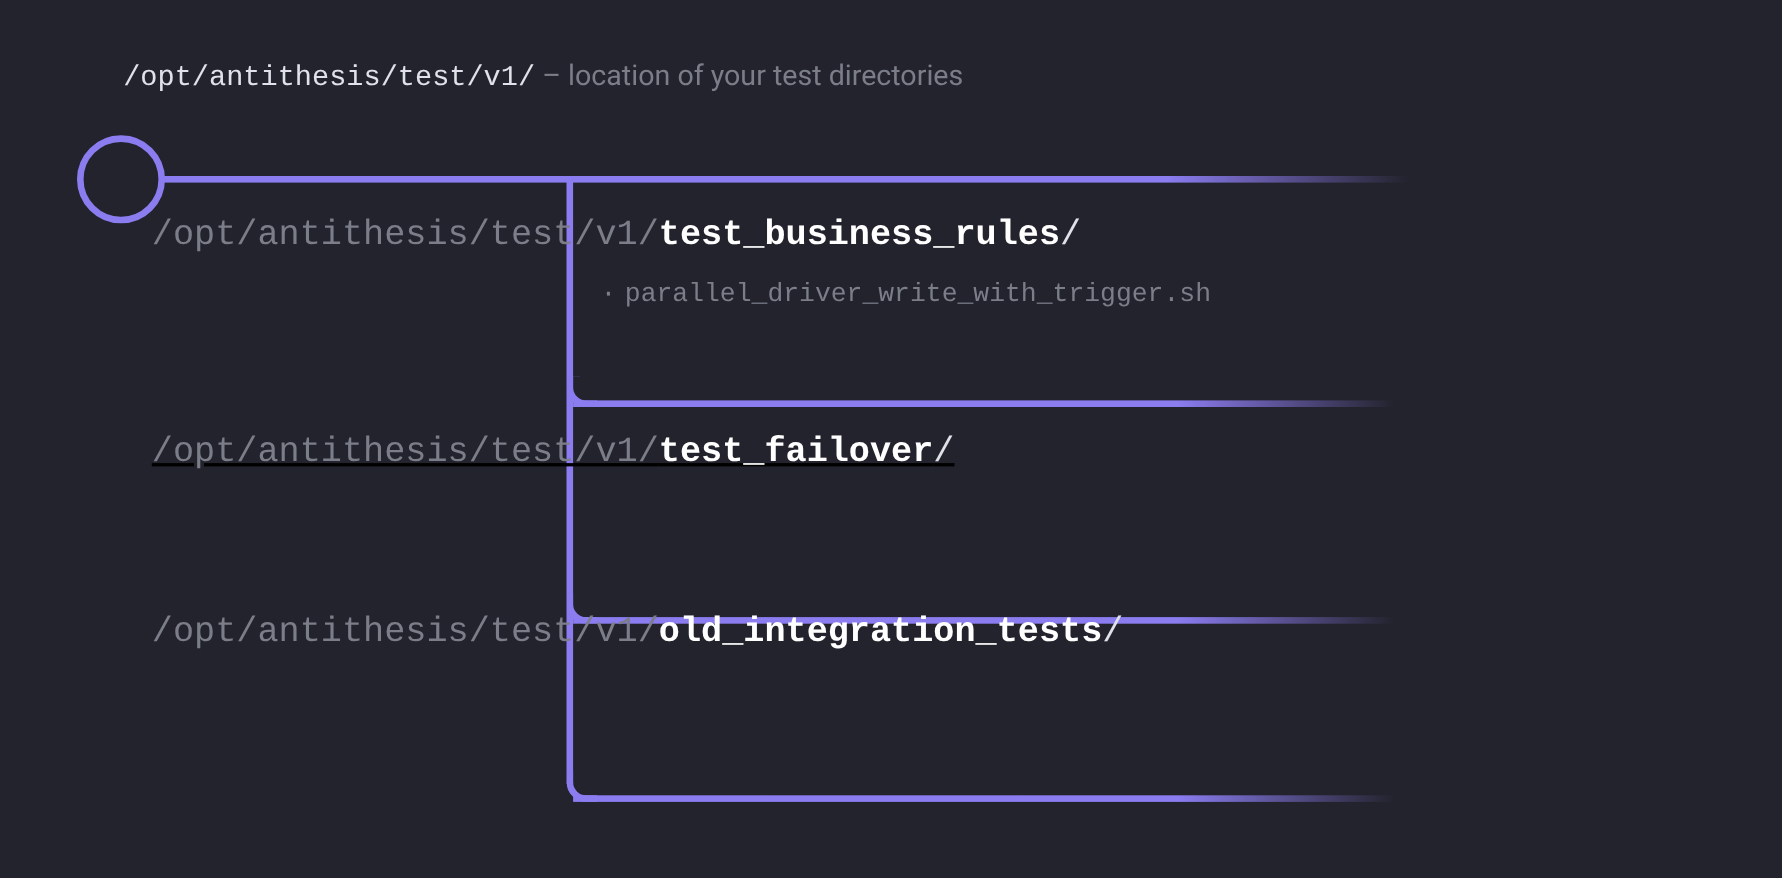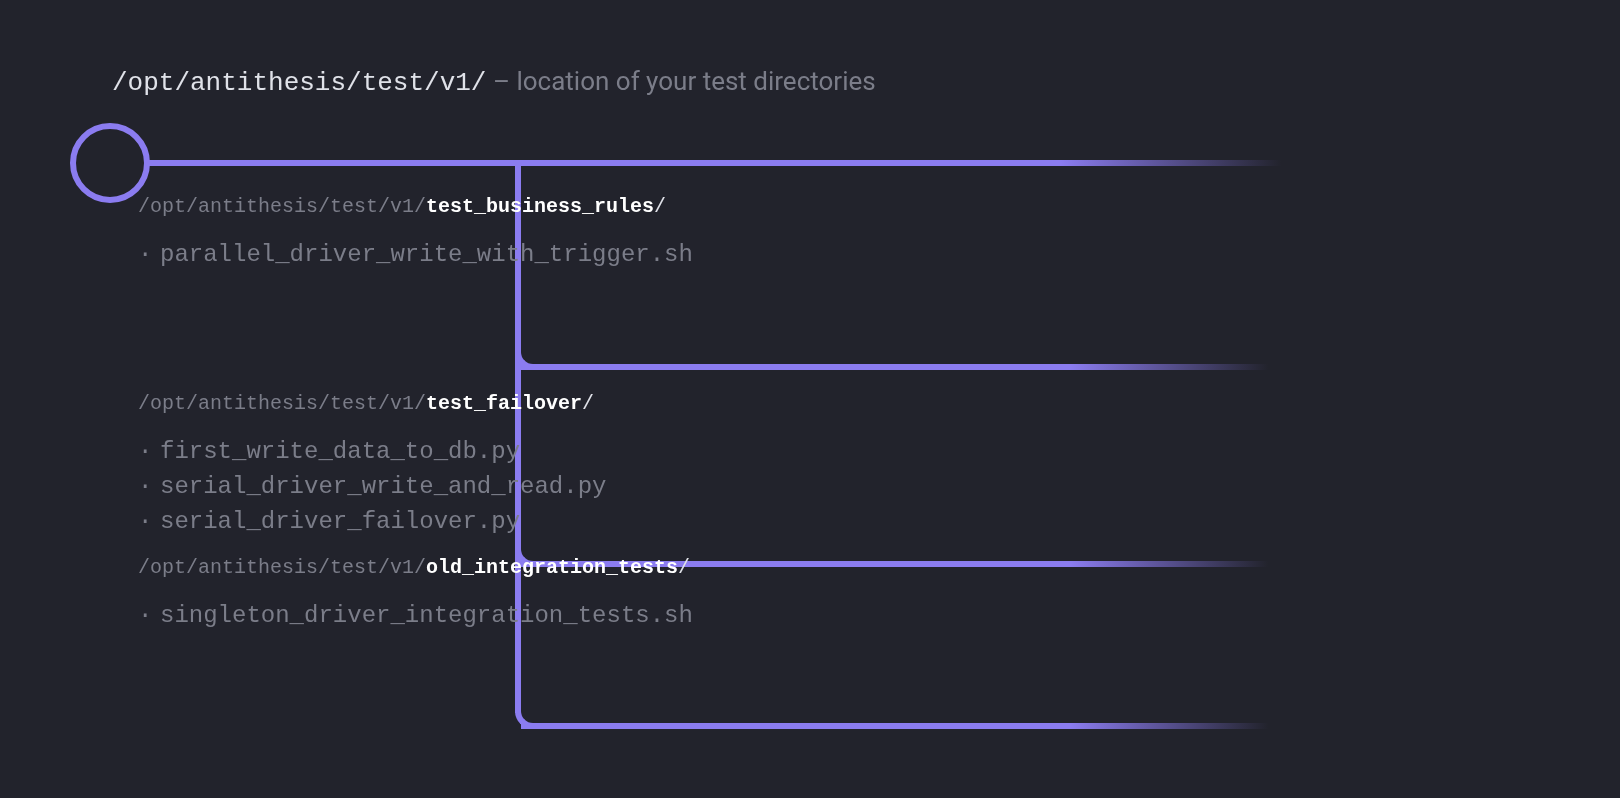--- a/index.html
+++ b/index.html
@@ -25,21 +25,20 @@
     height: 798px;
   }
   .header {
     position: absolute;
     left: 112px;
     top: 54px;
     font-family: var(--mono);
     font-size: 26px;
     color: var(--text-dim);
     white-space: nowrap;
-    margin-top: 12px;
   }
   .header .path {
     color: var(--text-light);
   }
   .header .desc {
     font-family: var(--sans);
     color: var(--text-dim);
     font-size: 26px;
   }
 
@@ -108,28 +107,29 @@
   }
 
   
   .dir-block {
     position: absolute;
     left: 138px;
     z-index: 3;
   }
   .dir-path {
     font-family: var(--mono);
-    font-size: 20px;
+    font-size: 32px;
     white-space: nowrap;
   }
   .dir-path .prefix { color: var(--text-dim); }
   .dir-path .name   { color: var(--text-bright); font-weight: 700; }
   .dir-path .slash  { color: var(--text-light); font-weight: 400; }
   .file-list {
     margin-top: 20px;
+    margin-left: 408px; 
   }
   .file-item {
     font-family: var(--mono);
     font-size: 24px;
     color: var(--text-dim);
     line-height: 1.45;
     white-space: nowrap;
   }
   .file-item .bullet {
     display: inline-block;
@@ -153,33 +153,27 @@
 
   <div id="branches">
       <div class="dir-block" style="top: 195px;">
         <div class="dir-path"><span class="prefix">/opt/antithesis/test/v1/</span><span class="name">test_business_rules</span><span class="slash">/</span></div>
         <div class="file-list">
           <div class="file-item"><span class="bullet">·</span><span>parallel_driver_write_with_trigger.sh</span></div>
         </div>
       </div>
       <div class="branch-line" style="top: 364px;"></div>
       <div class="corner" style="left: 515px; top: 342px;"></div>
-      <div class="dir-block" style="top: 392px;">
+      <div class="dir-block" style="top: 392px; text-decoration: underline;">
         <div class="dir-path"><span class="prefix">/opt/antithesis/test/v1/</span><span class="name">test_failover</span><span class="slash">/</span></div>
-        <div class="file-list">
-          <div class="file-item"><span class="bullet">·</span><span>first_write_data_to_db.py</span></div>
-          <div class="file-item"><span class="bullet">·</span><span>serial_driver_write_and_read.py</span></div>
-          <div class="file-item"><span class="bullet">·</span><span>serial_driver_failover.py</span></div>
-        </div>
       </div>
       <div class="branch-line" style="top: 561px;"></div>
       <div class="corner" style="left: 515px; top: 539px;"></div>
       <div class="dir-block" style="top: 556px;">
         <div class="dir-path"><span class="prefix">/opt/antithesis/test/v1/</span><span class="name">old_integration_tests</span><span class="slash">/</span></div>
         <div class="file-list">
-          <div class="file-item"><span class="bullet">·</span><span>singleton_driver_integration_tests.sh</span></div>
         </div>
       </div>
       <div class="branch-line" style="top: 723px;"></div>
       <div class="corner" style="left: 515px; top: 701px;"></div>
     </div>
 
 </div>
 
 </body></html>

